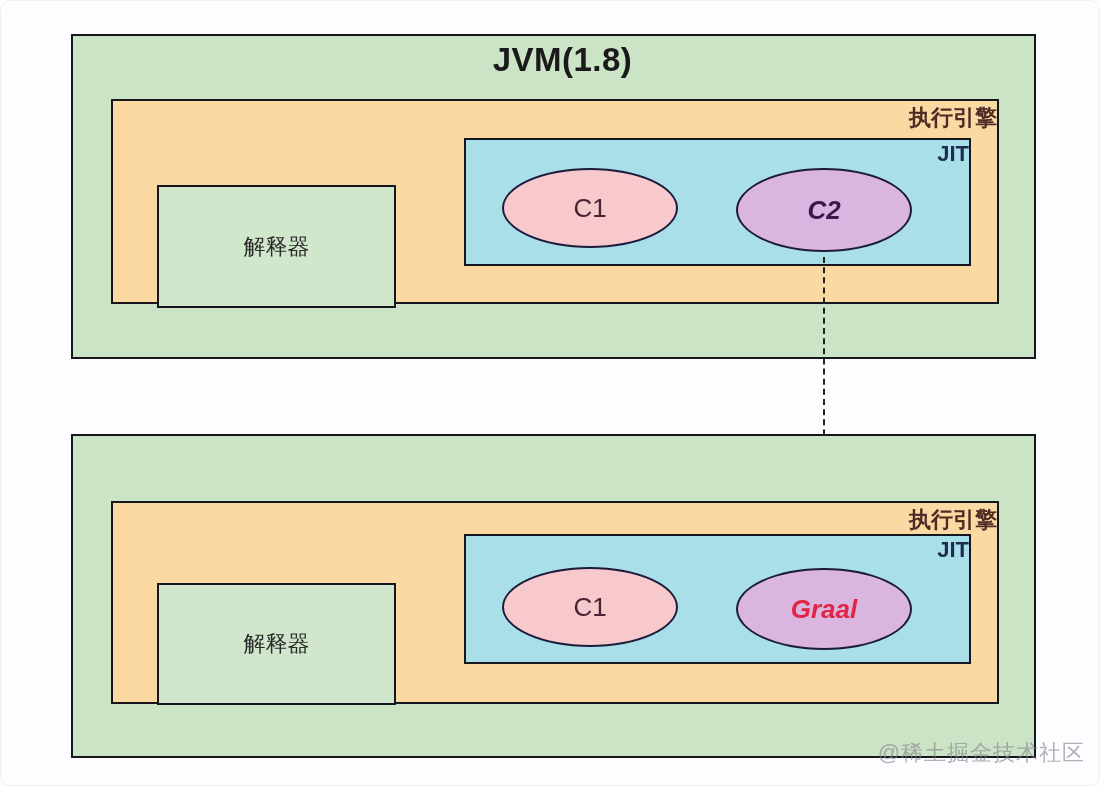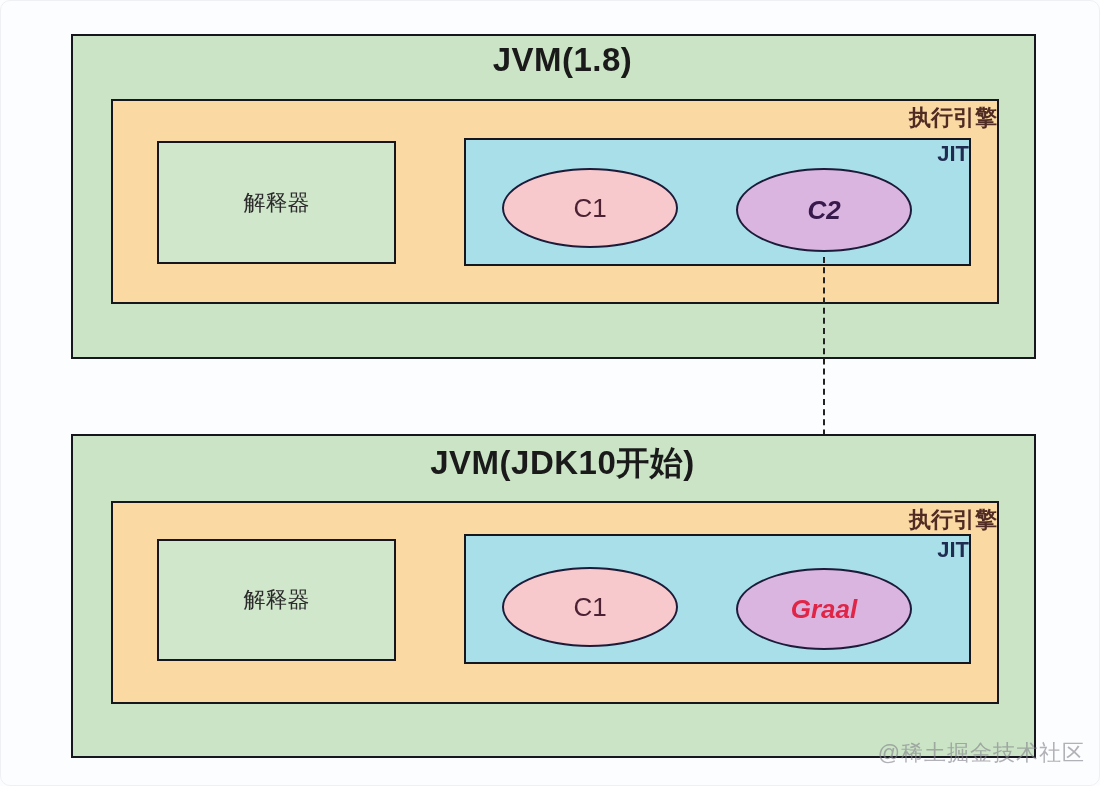--- a/index.html
+++ b/index.html
@@ -60,21 +60,21 @@
     position:absolute;top:2px;left:0;right:0;
     text-align:right;
     font-size:22px;color:var(--engine-text);font-weight:600;
   }
 
   .interp-box{
     position:absolute;left:44px;width:239px;
     background:var(--interp-box);
     border:2.5px solid var(--border);
     display:flex;align-items:center;justify-content:center;
-    font-size:22px;color:#2b2b2b;
+    font-size:22px;color:#2b2b2b;margin-top:44px;
   }
   #jvm18 .interp-box{top:40px;height:123px;}
   #jvm10 .interp-box{top:36px;height:122px;}
 
   .jit-box{
     position:absolute;left:351px;width:507px;
     background:var(--jit-box);
     border:2.5px solid var(--border);
   }
   #jvm18 .jit-box{top:37px;height:128px;}
@@ -141,21 +141,20 @@
         <div class="ellipse c1">C1</div>
         <div class="ellipse c2">C2</div>
       </div>
     </div>
   </div>
 
   <div class="arrow-line"></div>
   <div class="arrow-head"></div>
 
   <div class="jvm-box" id="jvm10">
-    <div class="jvm-title">JVM(JDK10开始)</div>
 
     <div class="engine-box">
       <div class="engine-label">执行引擎</div>
 
       <div class="interp-box">解释器</div>
 
       <div class="jit-box">
         <div class="jit-label">JIT</div>
         <div class="ellipse c1">C1</div>
         <div class="ellipse c2 graal">Graal</div>

